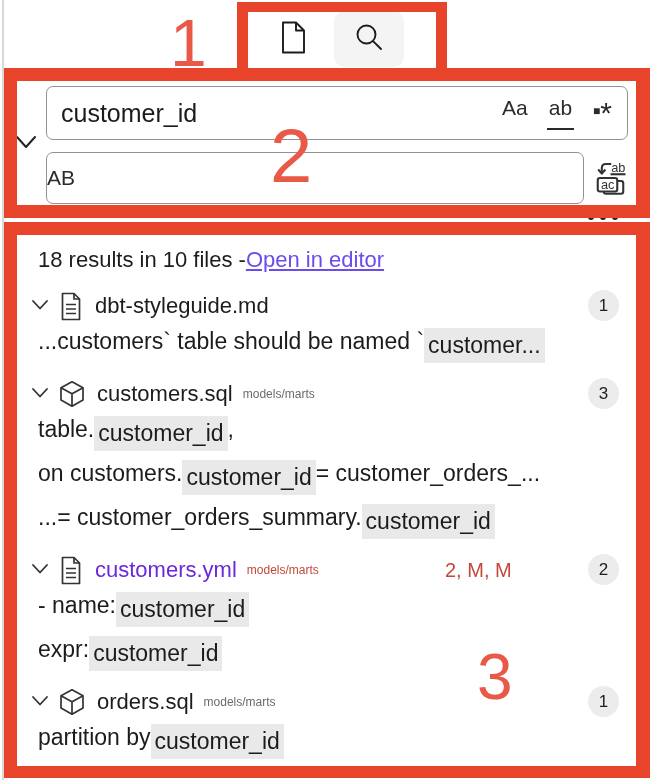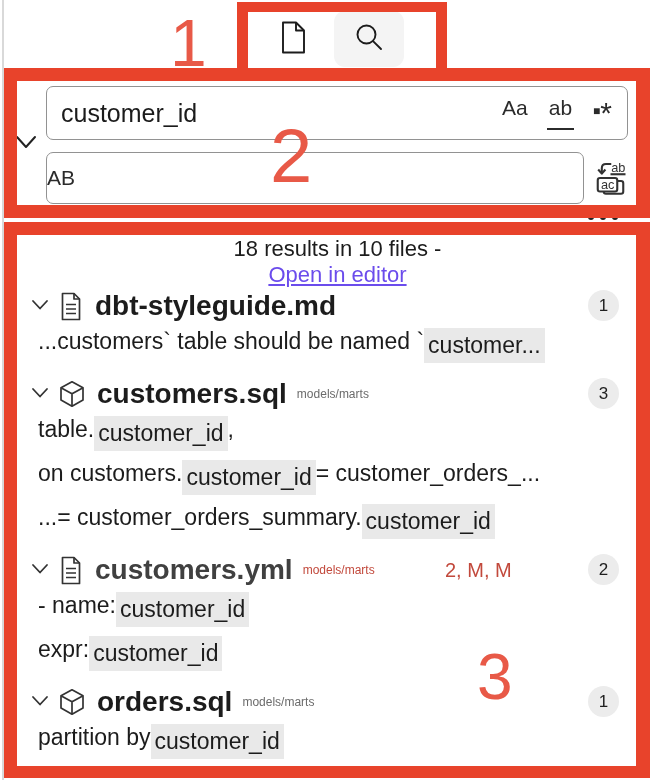--- a/index.html
+++ b/index.html
@@ -42,27 +42,27 @@
   .opt { cursor:pointer; white-space:nowrap; }
   .opt.ww { border-bottom:2.5px solid #2b2b2b; padding:0 2px 2px; }
   .opt.rx .sq { font-size:12px; vertical-align:1px; }
   .opt.rx .star { font-size:30px; vertical-align:-7px; }
   .replace-all-btn { position:absolute; left:594px; top:159px; width:36px; height:38px; z-index:1; cursor:pointer; }
   .more-dots { position:absolute; left:588px; top:214px; z-index:1; display:flex; gap:6px; }
   .more-dots i { width:6px; height:6px; border-radius:50%; background:#222; }
 
   
   .results { position:absolute; left:17px; top:236px; width:620px; z-index:1; }
-  .summary { height:48px; display:flex; align-items:center; padding-left:21px; font-size:22px; white-space:nowrap;flex-direction:column; }
+  .summary { height:48px; display:flex; align-items:center; padding-left:21px; font-size:22px; white-space:nowrap; }
   .summary .link { color:#6b4cec; cursor:pointer;text-decoration:underline; }
   .file-row { height:44px; display:flex; align-items:center; padding-left:14px; position:relative; cursor:pointer; }
   .file-row .row-chevron { margin-right:10px; }
   .file-row .ficon { margin-right:12px; display:flex; }
-  .fname { font-size:28px; color:#1c1c1c; white-space:nowrap;font-weight:bold; }
-  .fname.err { color:#404040; }
+  .fname { font-size:22px; color:#1c1c1c; white-space:nowrap; }
+  .fname.err { color:#6d28d9; }
   .fpath { font-size:12px; color:#6b6b6b; margin-left:10px; white-space:nowrap; }
   .fpath.err { color:#c2493c; }
   .deco { position:absolute; left:428px; font-size:20px; color:#c2493c; white-space:nowrap; }
   .badge {
     position:absolute; left:571px; top:6px; width:31px; height:31px; border-radius:50%;
     background:#ececec; display:flex; align-items:center; justify-content:center;
     font-size:17px; color:#1f1f1f;
   }
   .match-row { height:44px; display:flex; align-items:flex-start; padding-left:21px; font-size:23px;
     white-space:nowrap; overflow:hidden; cursor:pointer; }

